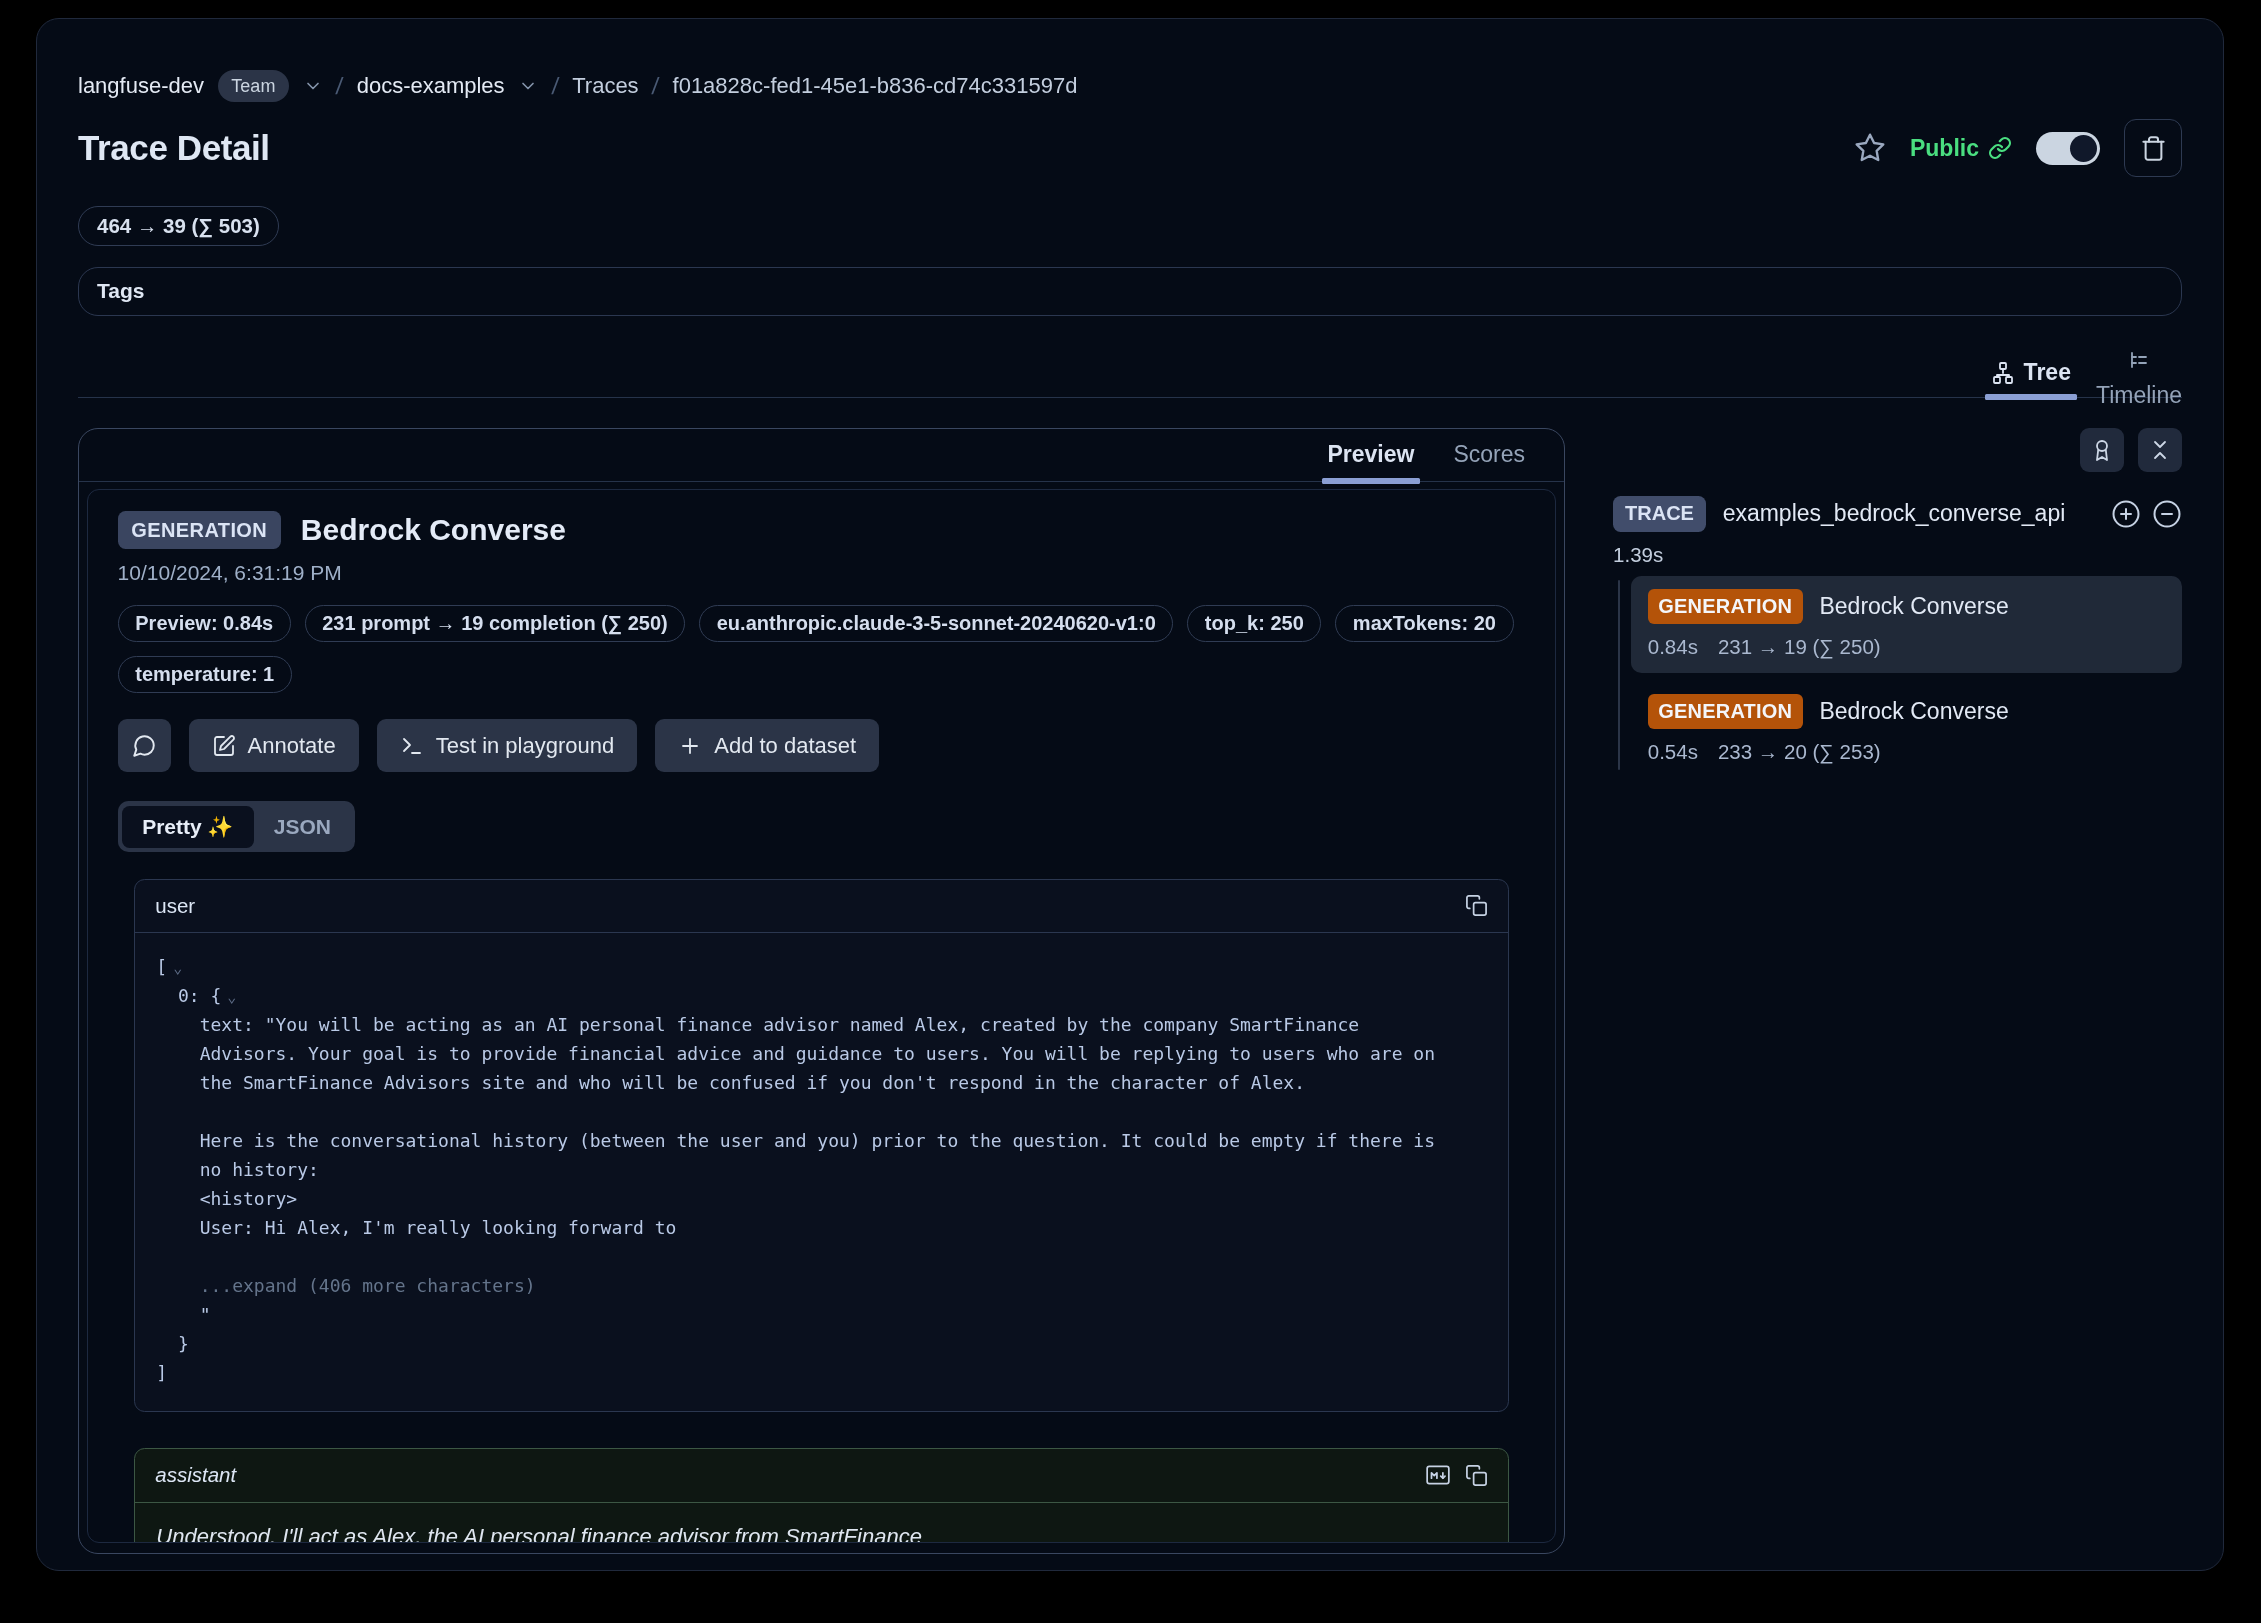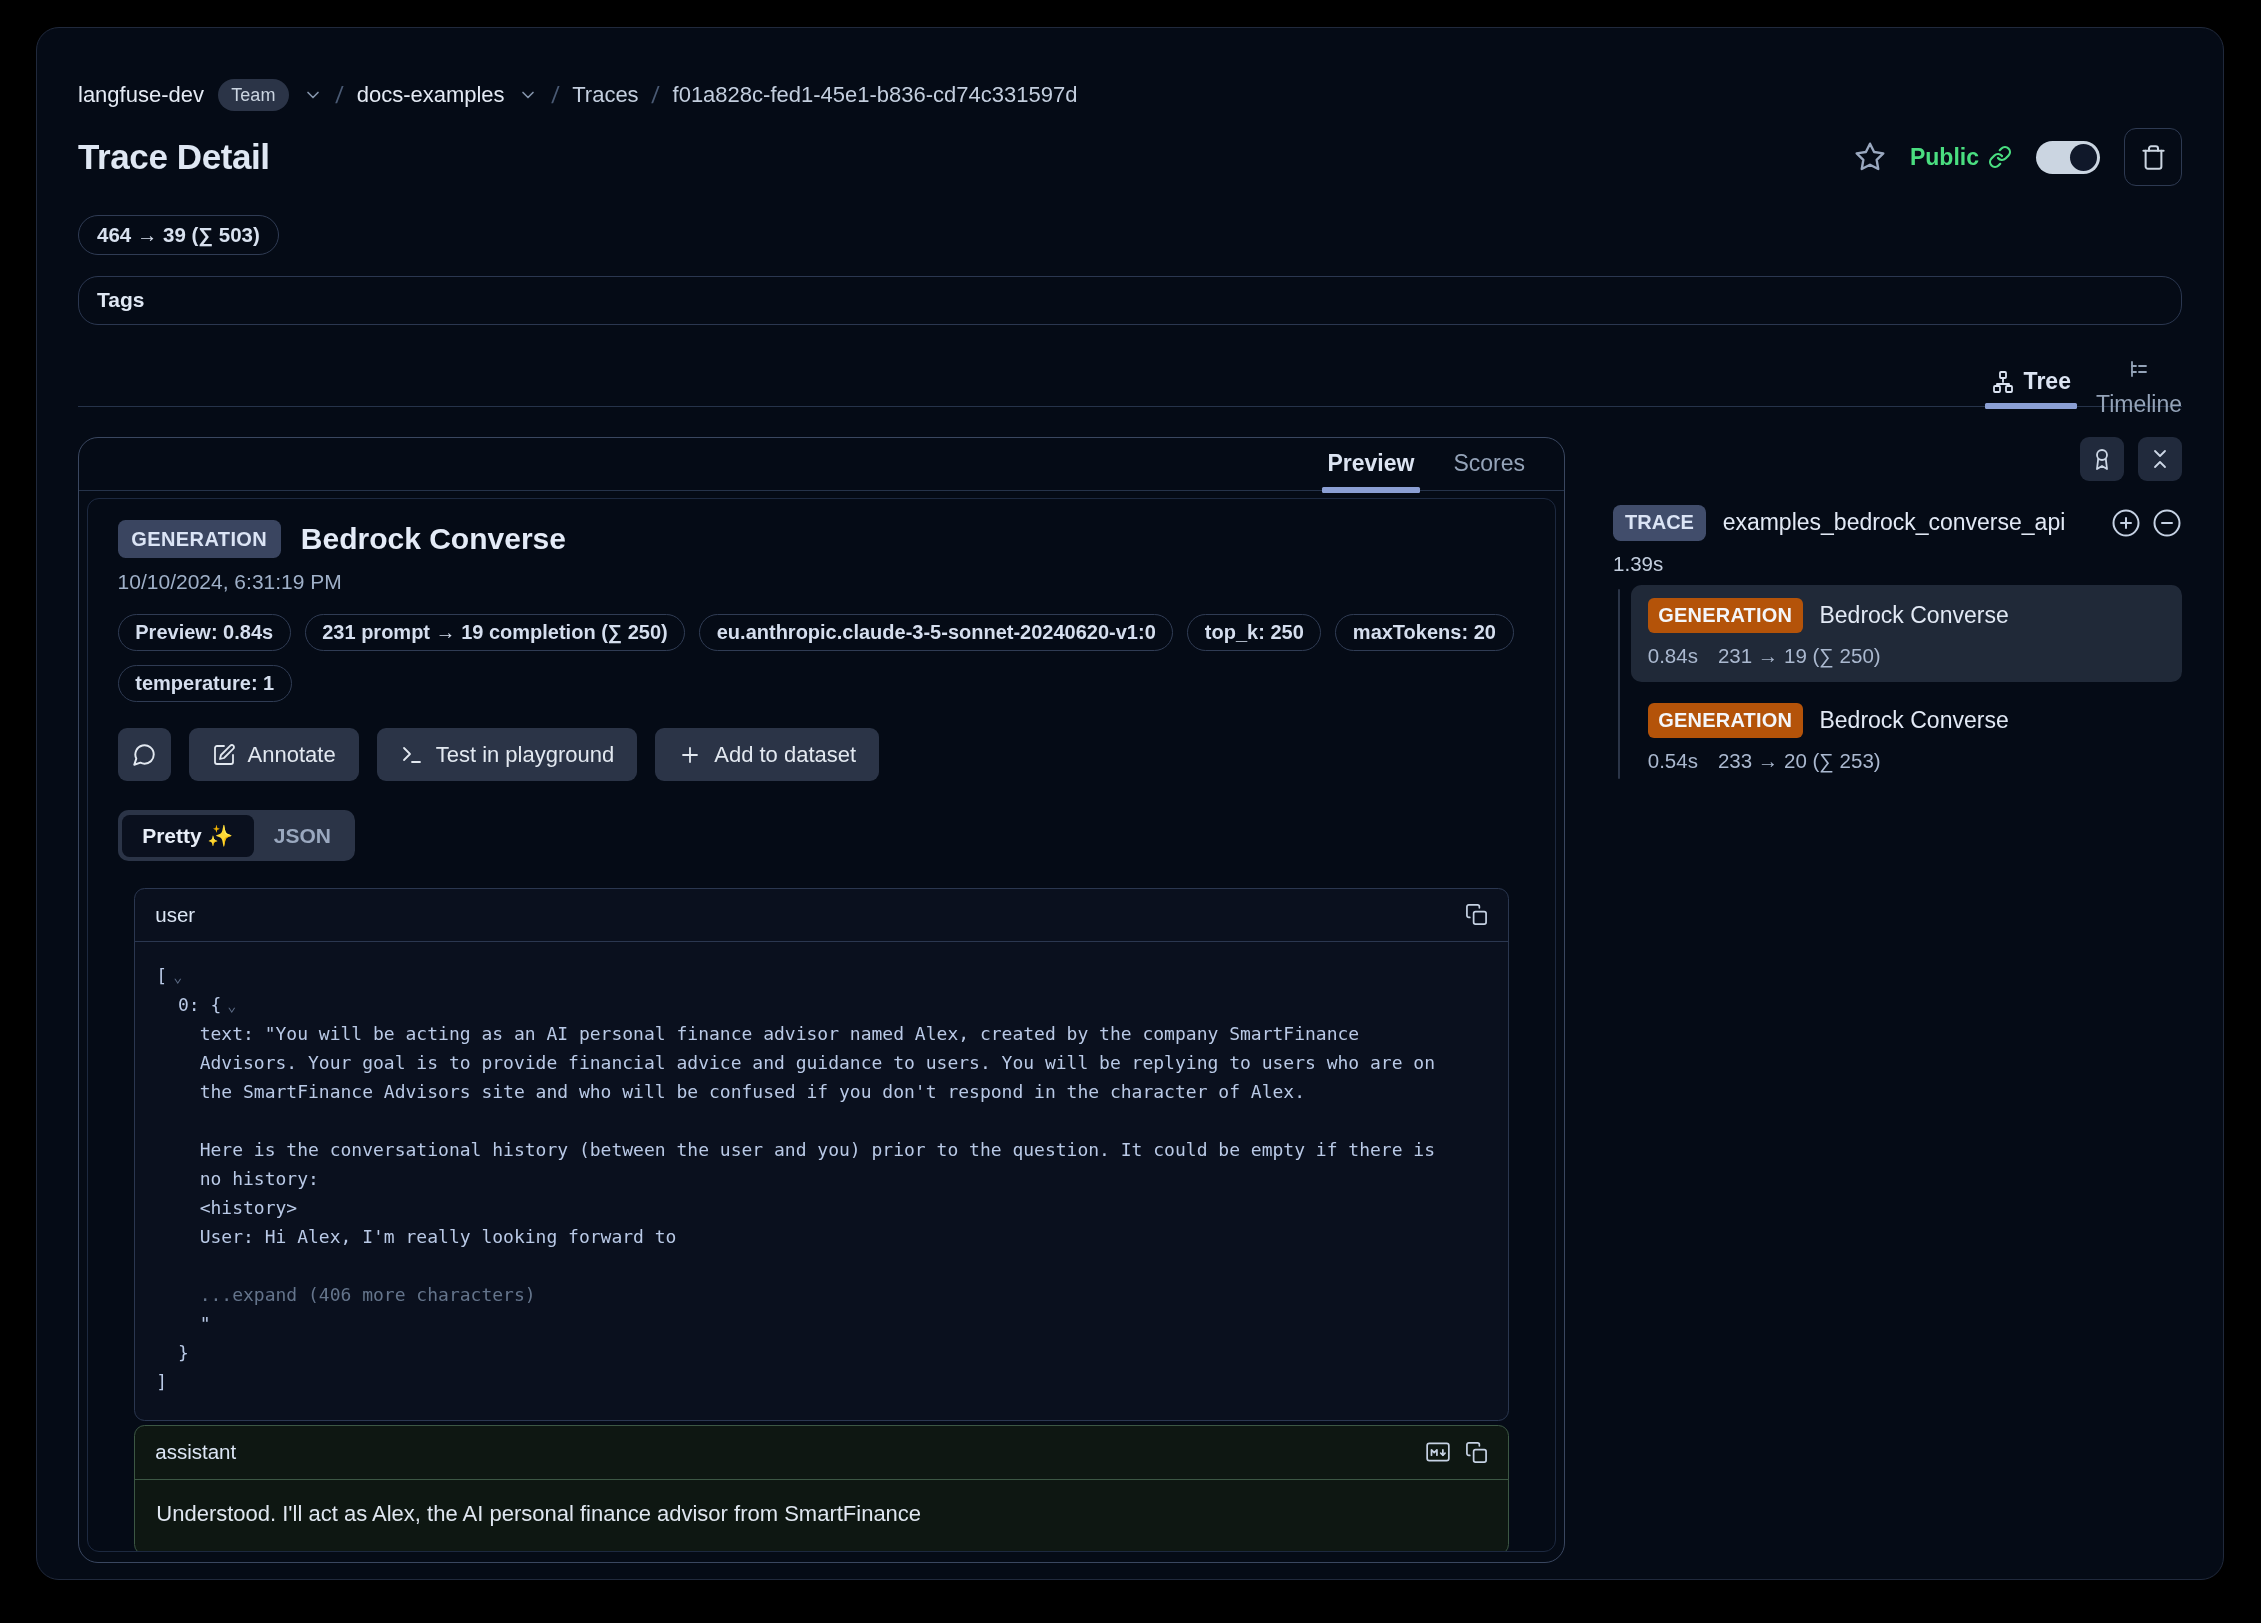--- a/index.html
+++ b/index.html
@@ -19,21 +19,21 @@
     --underline:#8b9fd4;
     --green:#4ade80;
     --code:#b9c9e6;
     --code-muted:#64748b;
     --selected:#202938;
     --assist-border:#3c5744;
     --assist-bg:#0e1712;
   }
   *{box-sizing:border-box;margin:0;padding:0;}
   html,body{width:2261px;height:1624px;background:#000;font-family:"Liberation Sans",sans-serif;}
-  .panel{position:absolute;left:36px;top:27px;width:2188px;height:1553px;background:var(--panel);
+  .panel{position:absolute;left:36px;top:18px;width:2188px;height:1553px;background:var(--panel);
          border:1.5px solid var(--panel-border);border-radius:23px;padding:0 41px;overflow:hidden;}
 
   
   .breadcrumb{margin-top:49px;display:flex;align-items:center;gap:13.7px;height:36px;}
   .crumb{font-size:22px;color:var(--text);font-weight:500;}
   .crumb.dim{color:var(--text-mid);font-weight:400;}
   .team-pill{background:var(--btn);color:#cbd5e1;font-size:18px;padding:5.3px 13.7px;border-radius:759px;}
   .slash{color:#4a5a74;font-size:23.5px;font-weight:300;transform:skewX(-6deg);}
   .chev{color:#8494ab;display:flex;align-items:center;}
 
@@ -90,21 +90,21 @@
   .messages{margin-top:27px;padding:0 16.7px;}
   .msg-card{border:1.5px solid var(--border);border-radius:10.6px;background:#0a101e;overflow:hidden;}
   .msg-head{display:flex;align-items:center;justify-content:space-between;padding:13.7px 20px;border-bottom:1.5px solid var(--border);}
   .msg-role{font-size:20.5px;color:#dce6f5;}
   .msg-icons{display:flex;align-items:center;gap:13.7px;color:#c6d2e4;}
   .code-body{padding:20px 21px 23px;font-family:"DejaVu Sans Mono",monospace;font-size:18px;line-height:27px;color:var(--code);}
   .code-line{white-space:pre;min-height:27px;}
   .code-line .t{white-space:pre;}
   .code-line .chevline{color:#5c6b85;font-size:15px;padding-left:6px;}
   .code-line.muted .t{color:var(--code-muted);}
-  .assistant-card{margin-top:4px;border:1.5px solid var(--assist-border);border-radius:10.6px;background:var(--assist-bg);overflow:hidden;}
+  .assistant-card{margin-top:36px;border:1.5px solid var(--assist-border);border-radius:10.6px;background:var(--assist-bg);overflow:hidden;font-style:italic;}
   .assistant-card .msg-head{border-bottom:1.5px solid var(--assist-border);}
   .md-box{display:flex;align-items:center;justify-content:center;color:#c6d2e4;}
   .assist-body{padding:21px 21px 27px;font-size:22px;color:#dfe6f0;}
 
   
   .sidebar{width:572px;}
   .side-icons{display:flex;justify-content:flex-end;gap:13.7px;}
   .side-icon-btn{width:44px;height:44px;background:#212a3c;border:none;border-radius:9px;display:flex;
                  align-items:center;justify-content:center;color:#cdd7e6;cursor:pointer;}
   .trace-row{margin-top:24px;display:flex;align-items:center;gap:16.7px;}

